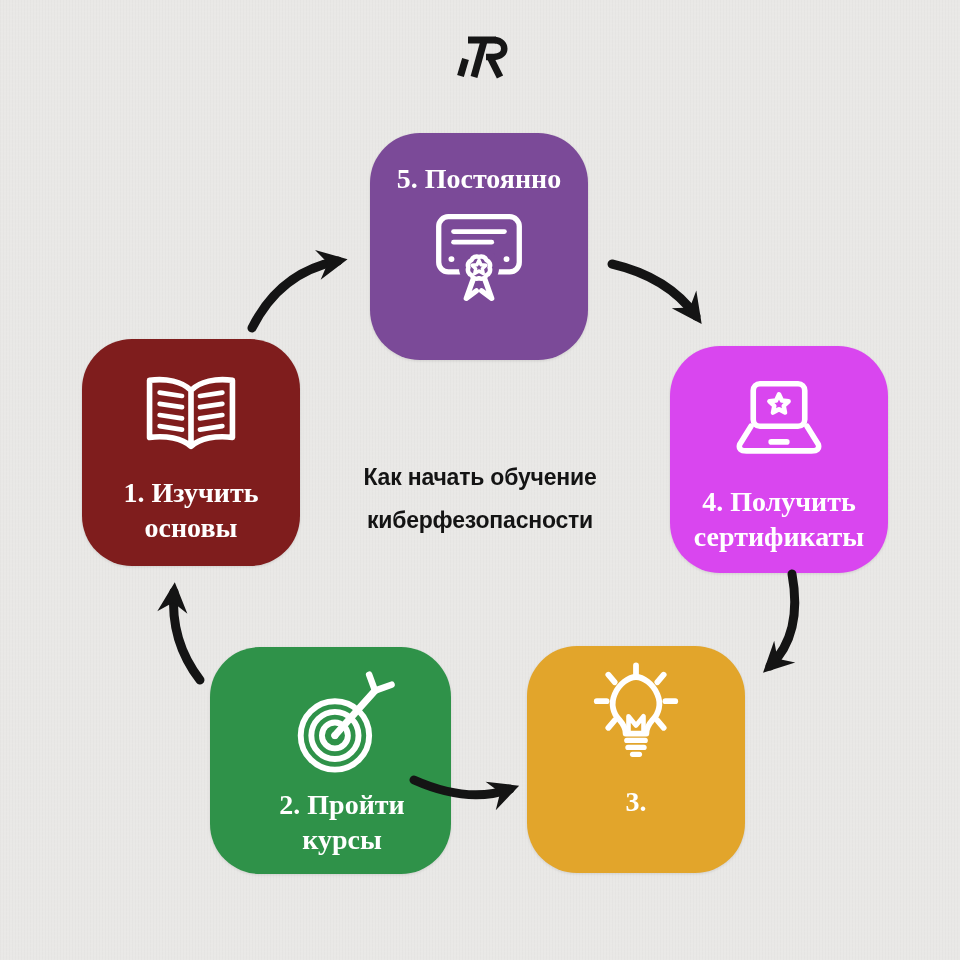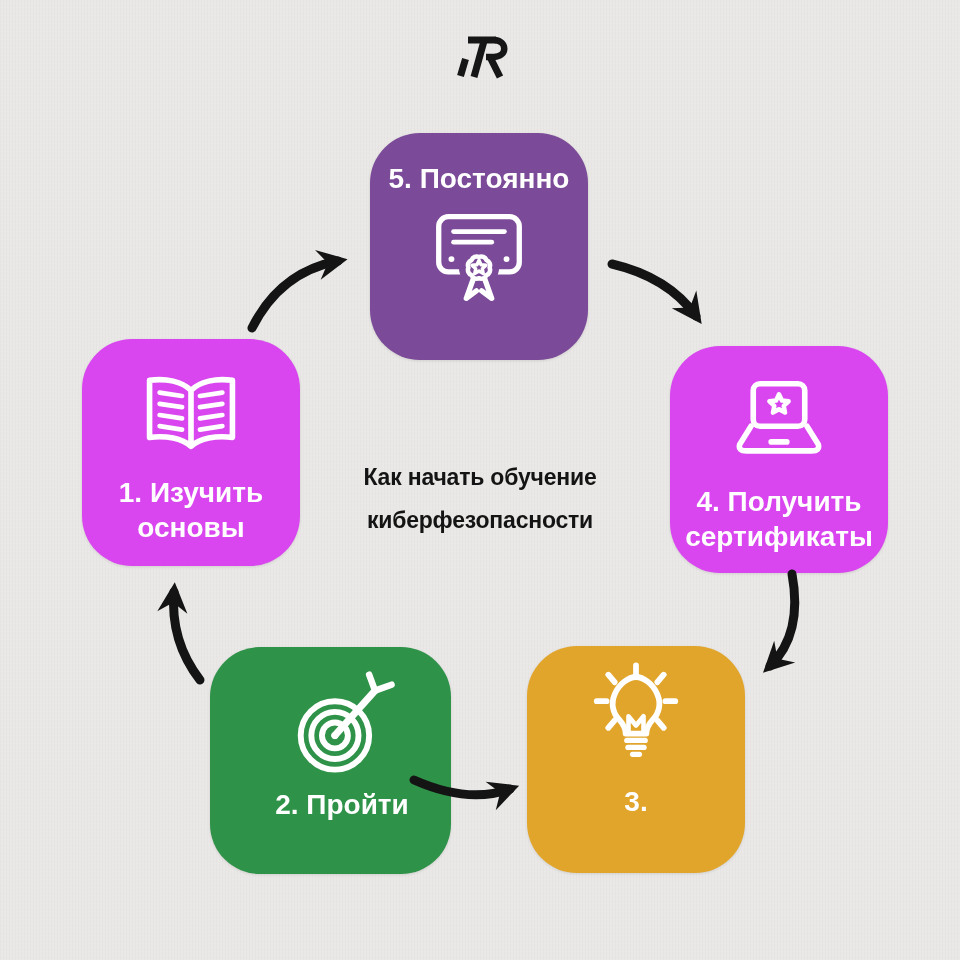--- a/index.html
+++ b/index.html
@@ -24,20 +24,21 @@
     position:absolute;left:230px;top:456px;width:500px;
     text-align:center;color:#141414;
     font-size:23px;font-weight:700;line-height:43px;
     letter-spacing:-0.2px;
   }
 
   .step{
     position:absolute;width:218px;height:227px;border-radius:50px;
     display:flex;flex-direction:column;align-items:center;
     box-shadow:0 1px 3px rgba(0,0,0,.10);
+    font-family:Liberation Serif, serif;
   }
   .step .label{
     color:#fff;font-weight:700;font-size:28px;line-height:35px;
     text-align:center;white-space:nowrap;
   }
   .icon{fill:none;stroke:#fff;stroke-linecap:round;stroke-linejoin:round;}
 
   .step-1{left:82px;top:339px;}
   .step-2{left:210px;top:647px;padding-left:23px;}
   .step-3{left:527px;top:646px;}
@@ -87,21 +88,21 @@
       <circle cx="24" cy="52" r="2.8" fill="#fff" stroke="none"></circle>
       <circle cx="76" cy="52" r="2.8" fill="#fff" stroke="none"></circle>
       <circle cx="50" cy="60" r="19" stroke="none" style="fill: rgb(123, 74, 152);"></circle>
       <path stroke-width="4.3" d="M60 60 A5.3 5.3 0 0 1 57.07 67.07 A5.3 5.3 0 0 1 50 70 A5.3 5.3 0 0 1 42.93 67.07 A5.3 5.3 0 0 1 40 60 A5.3 5.3 0 0 1 42.93 52.93 A5.3 5.3 0 0 1 50 50 A5.3 5.3 0 0 1 57.07 52.93 A5.3 5.3 0 0 1 60 60 Z"></path>
       <path stroke-width="3.2" d="M50 53 L51.95 57.3 L56.6 57.8 L53.1 61 L54.05 65.6 L50 63.2 L45.95 65.6 L46.9 61 L43.4 57.8 L48.05 57.3 Z"></path>
       <path stroke-width="5" d="M44.5 71 L38 89 L47.5 82"></path>
       <path stroke-width="5" d="M55.5 71 L62 89 L52.5 82"></path>
     </svg>
   </div>
 
-  <div class="step step-1" style="background-color: #d946ef;">
+  <div class="step step-1" style="background-color: #7f1d1d;">
     <svg class="icon" viewBox="0 0 100 80">
       <path stroke-width="5" d="M50 18 C42 10 28 7 13 9 L13 60 C28 58 42 61 50 68 C58 61 72 58 87 60 L87 9 C72 7 58 10 50 18 L50 68"></path>
       <g stroke-width="4.2">
         <path d="M22 20 L42 23"></path>
           <path d="M22 30 L42 33"></path>
           <path d="M22 40 L42 43"></path>
           <path d="M22 50 L42 53"></path>
         <path d="M58 23 L78 20"></path>
           <path d="M58 33 L78 30"></path>
           <path d="M58 43 L78 40"></path>
@@ -132,20 +133,21 @@
       <circle cx="44" cy="58" r="29" stroke-width="5"></circle>
       <circle cx="44" cy="58" r="20" stroke-width="5"></circle>
       <circle cx="44" cy="58" r="11" stroke-width="5"></circle>
       <circle cx="44" cy="58" r="3" fill="#fff" stroke="none"></circle>
       <path stroke-width="6" d="M44 58 L78 20"></path>
       <path stroke-width="5.5" d="M78 20 L73 6.5"></path>
       <path stroke-width="5.5" d="M78 20 L92 15"></path>
     </svg>
     <div class="label">
       <div>2. Пройти</div>
+      <div>курсы</div>
     </div>
   </div>
 
   <div class="step step-3" style="background-color: rgb(226, 165, 43);">
     <svg class="icon" viewBox="0 0 100 104">
       <path stroke-width="5" d="M41 62 C41 57 39 54 35.5 50 C30 44.5 28 36 31.5 28 C35.5 18.5 44 13 50 13 C56 13 64.5 18.5 68.5 28 C72 36 70 44.5 64.5 50 C61 54 59 57 59 62 Z"></path>
       <path stroke-width="4" d="M43.5 61 V47 L50 55 L56.5 47 V61"></path>
       <path stroke-width="4.5" d="M42 68 H58"></path>
       <path stroke-width="4.5" d="M43 74 H57"></path>
       <path stroke-width="4.5" d="M47 80 H53"></path>

